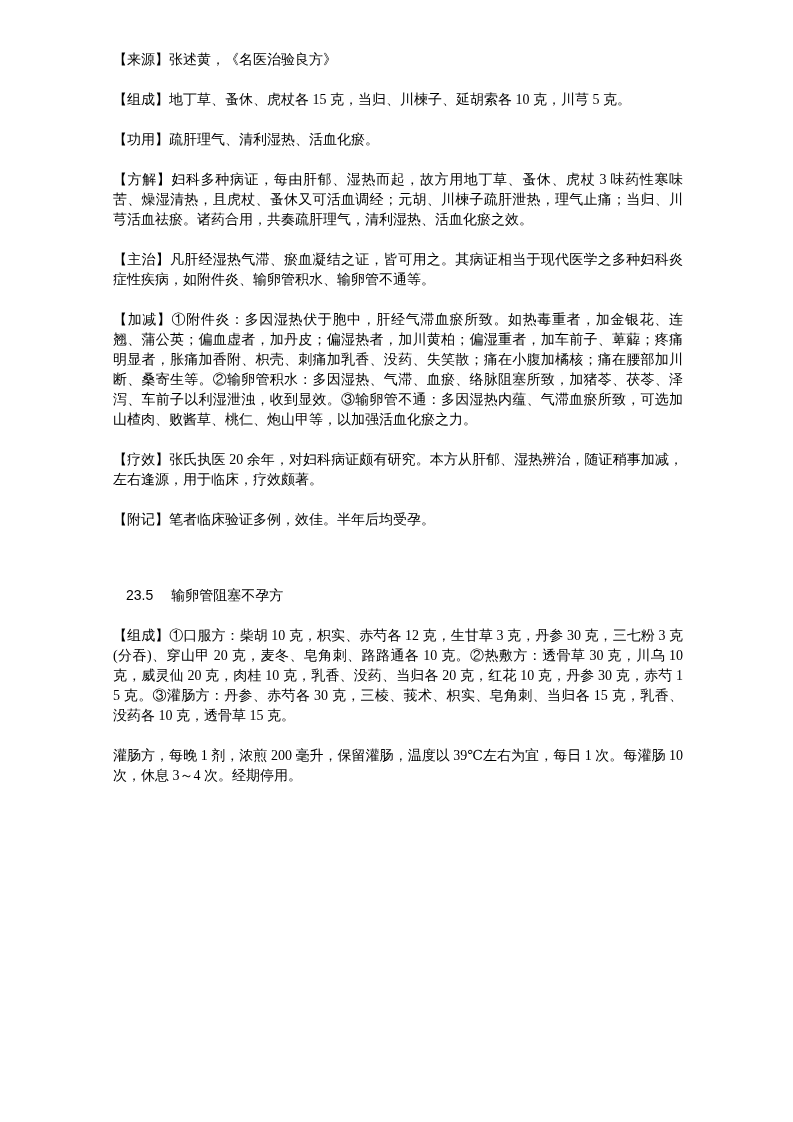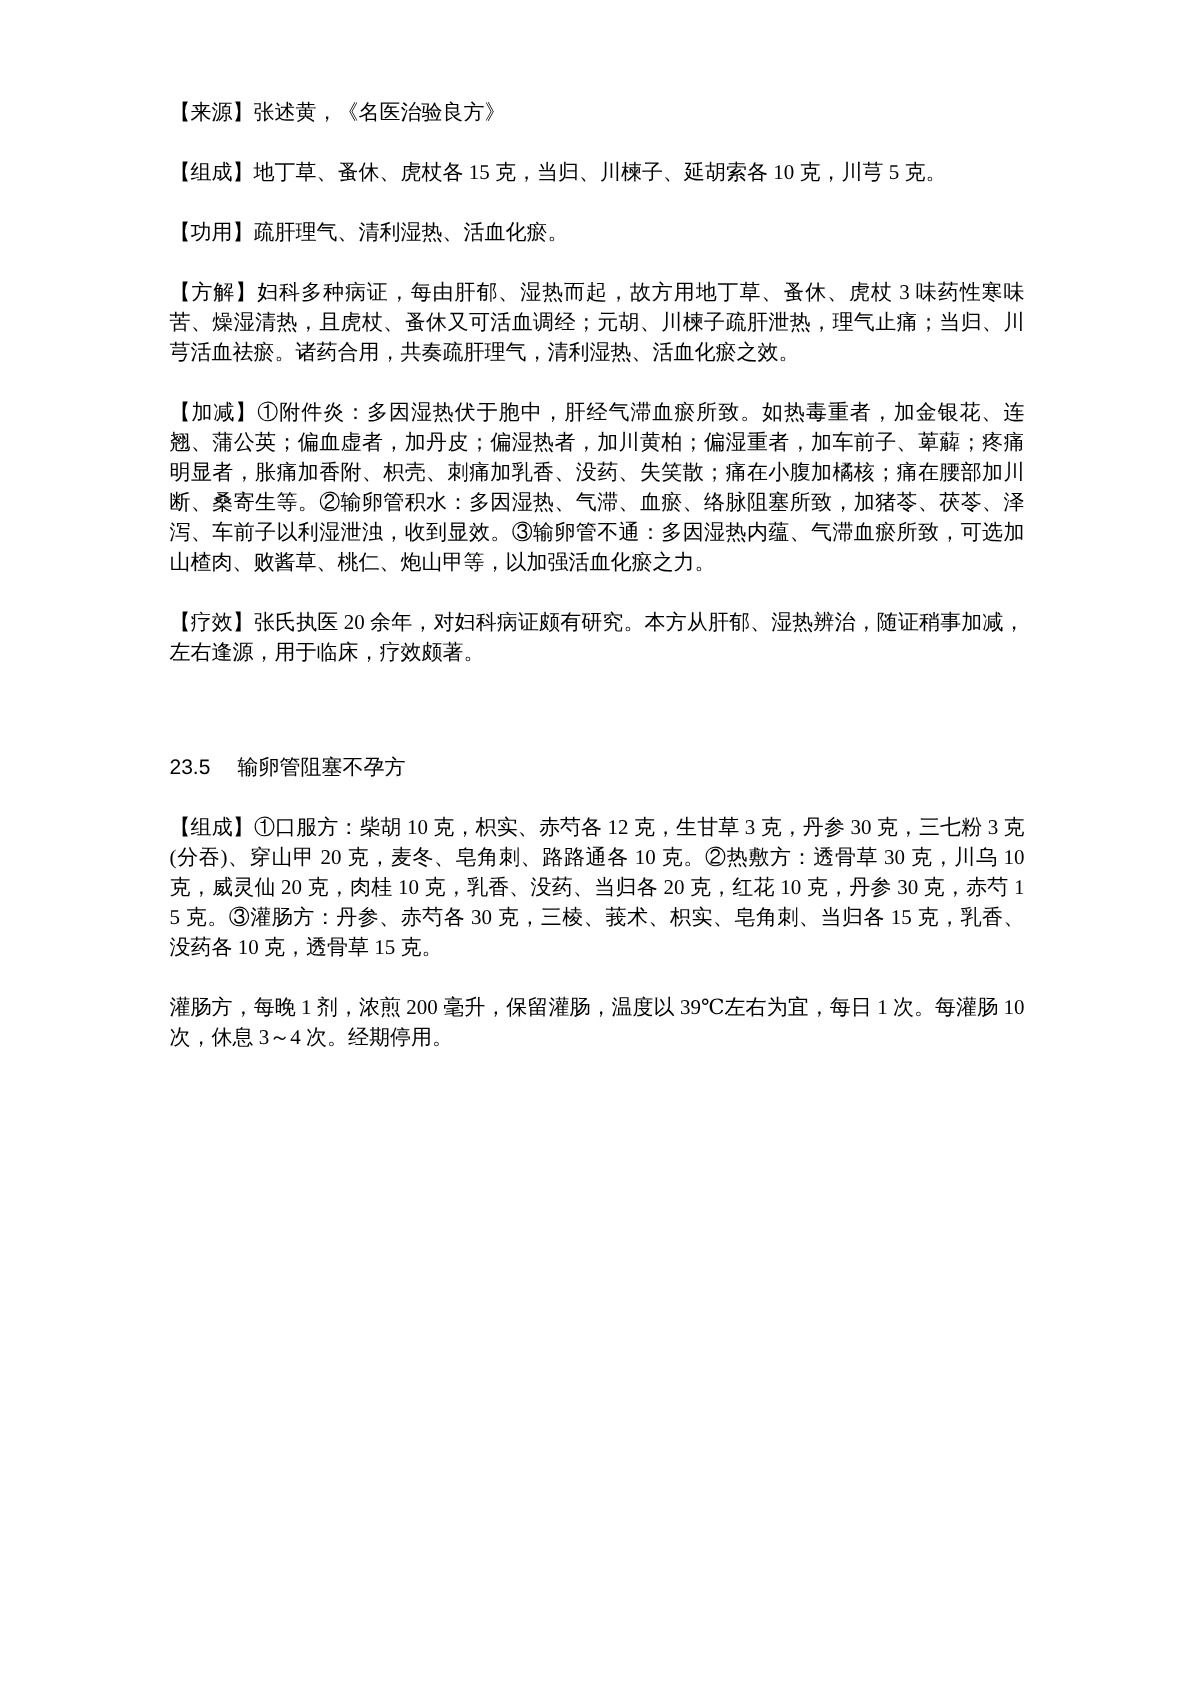--- a/index.html
+++ b/index.html
@@ -7,54 +7,56 @@
     padding: 0;
     background: #ffffff;
   }
   .page {
     position: relative;
     width: 793px;
     height: 1122px;
     margin: 0 auto;
     background: #ffffff;
     box-sizing: border-box;
-    padding: 66px 110px 0 113px;
+    padding: 50px 110px 0 113px;
     overflow: hidden;
     font-family: "Liberation Serif", "DejaVu Serif", serif;
     font-size: 14px;
     line-height: 20px;
     color: #000000;
   }
   .para {
     margin: 0 0 20px 0;
     text-align: justify;
     word-break: break-all;
   }
   .section-heading {
-    margin: 55px 0 20px 0;
+    margin: 55px 0 20px 13px;
     font-size: 14px;
     line-height: 20px;
     font-weight: normal;
   }
   .section-heading .num {
     display: inline-block;
     margin-right: 18px;
     font-family: "Liberation Sans", sans-serif;
   }
 </style>
 </head>
 <body>
 
 <div class="page">
 
   <p class="para">【来源】张述黄，《名医治验良方》</p>
   <p class="para">【组成】地丁草、蚤休、虎杖各 15 克，当归、川楝子、延胡索各 10 克，川芎 5 克。</p>
   <p class="para">【功用】疏肝理气、清利湿热、活血化瘀。</p>
   <p class="para">【方解】妇科多种病证，每由肝郁、湿热而起，故方用地丁草、蚤休、虎杖 3 味药性寒味苦、燥湿清热，且虎杖、蚤休又可活血调经；元胡、川楝子疏肝泄热，理气止痛；当归、川芎活血祛瘀。诸药合用，共奏疏肝理气，清利湿热、活血化瘀之效。</p>
+  <p class="para">【主治】凡肝经湿热气滞、瘀血凝结之证，皆可用之。其病证相当于现代医学之多种妇科炎症性疾病，如附件炎、输卵管积水、输卵管不通等。</p>
   <p class="para">【加减】①附件炎：多因湿热伏于胞中，肝经气滞血瘀所致。如热毒重者，加金银花、连翘、蒲公英；偏血虚者，加丹皮；偏湿热者，加川黄柏；偏湿重者，加车前子、萆薢；疼痛明显者，胀痛加香附、枳壳、刺痛加乳香、没药、失笑散；痛在小腹加橘核；痛在腰部加川断、桑寄生等。②输卵管积水：多因湿热、气滞、血瘀、络脉阻塞所致，加猪苓、茯苓、泽泻、车前子以利湿泄浊，收到显效。③输卵管不通：多因湿热内蕴、气滞血瘀所致，可选加山楂肉、败酱草、桃仁、炮山甲等，以加强活血化瘀之力。</p>
   <p class="para">【疗效】张氏执医 20 余年，对妇科病证颇有研究。本方从肝郁、湿热辨治，随证稍事加减，左右逢源，用于临床，疗效颇著。</p>
+  <p class="para">【附记】笔者临床验证多例，效佳。半年后均受孕。</p>
 
   <h2 class="section-heading"><span class="num">23.5</span><span>输卵管阻塞不孕方</span></h2>
 
   <p class="para">【组成】①口服方：柴胡 10 克，枳实、赤芍各 12 克，生甘草 3 克，丹参 30 克，三七粉 3 克(分吞)、穿山甲 20 克，麦冬、皂角刺、路路通各 10 克。②热敷方：透骨草 30 克，川乌 10 克，威灵仙 20 克，肉桂 10 克，乳香、没药、当归各 20 克，红花 10 克，丹参 30 克，赤芍 15 克。③灌肠方：丹参、赤芍各 30 克，三棱、莪术、枳实、皂角刺、当归各 15 克，乳香、没药各 10 克，透骨草 15 克。</p>
   <p class="para">灌肠方，每晚 1 剂，浓煎 200 毫升，保留灌肠，温度以 39℃左右为宜，每日 1 次。每灌肠 10 次，休息 3～4 次。经期停用。</p>
 
 </div>
 
 </body></html>

